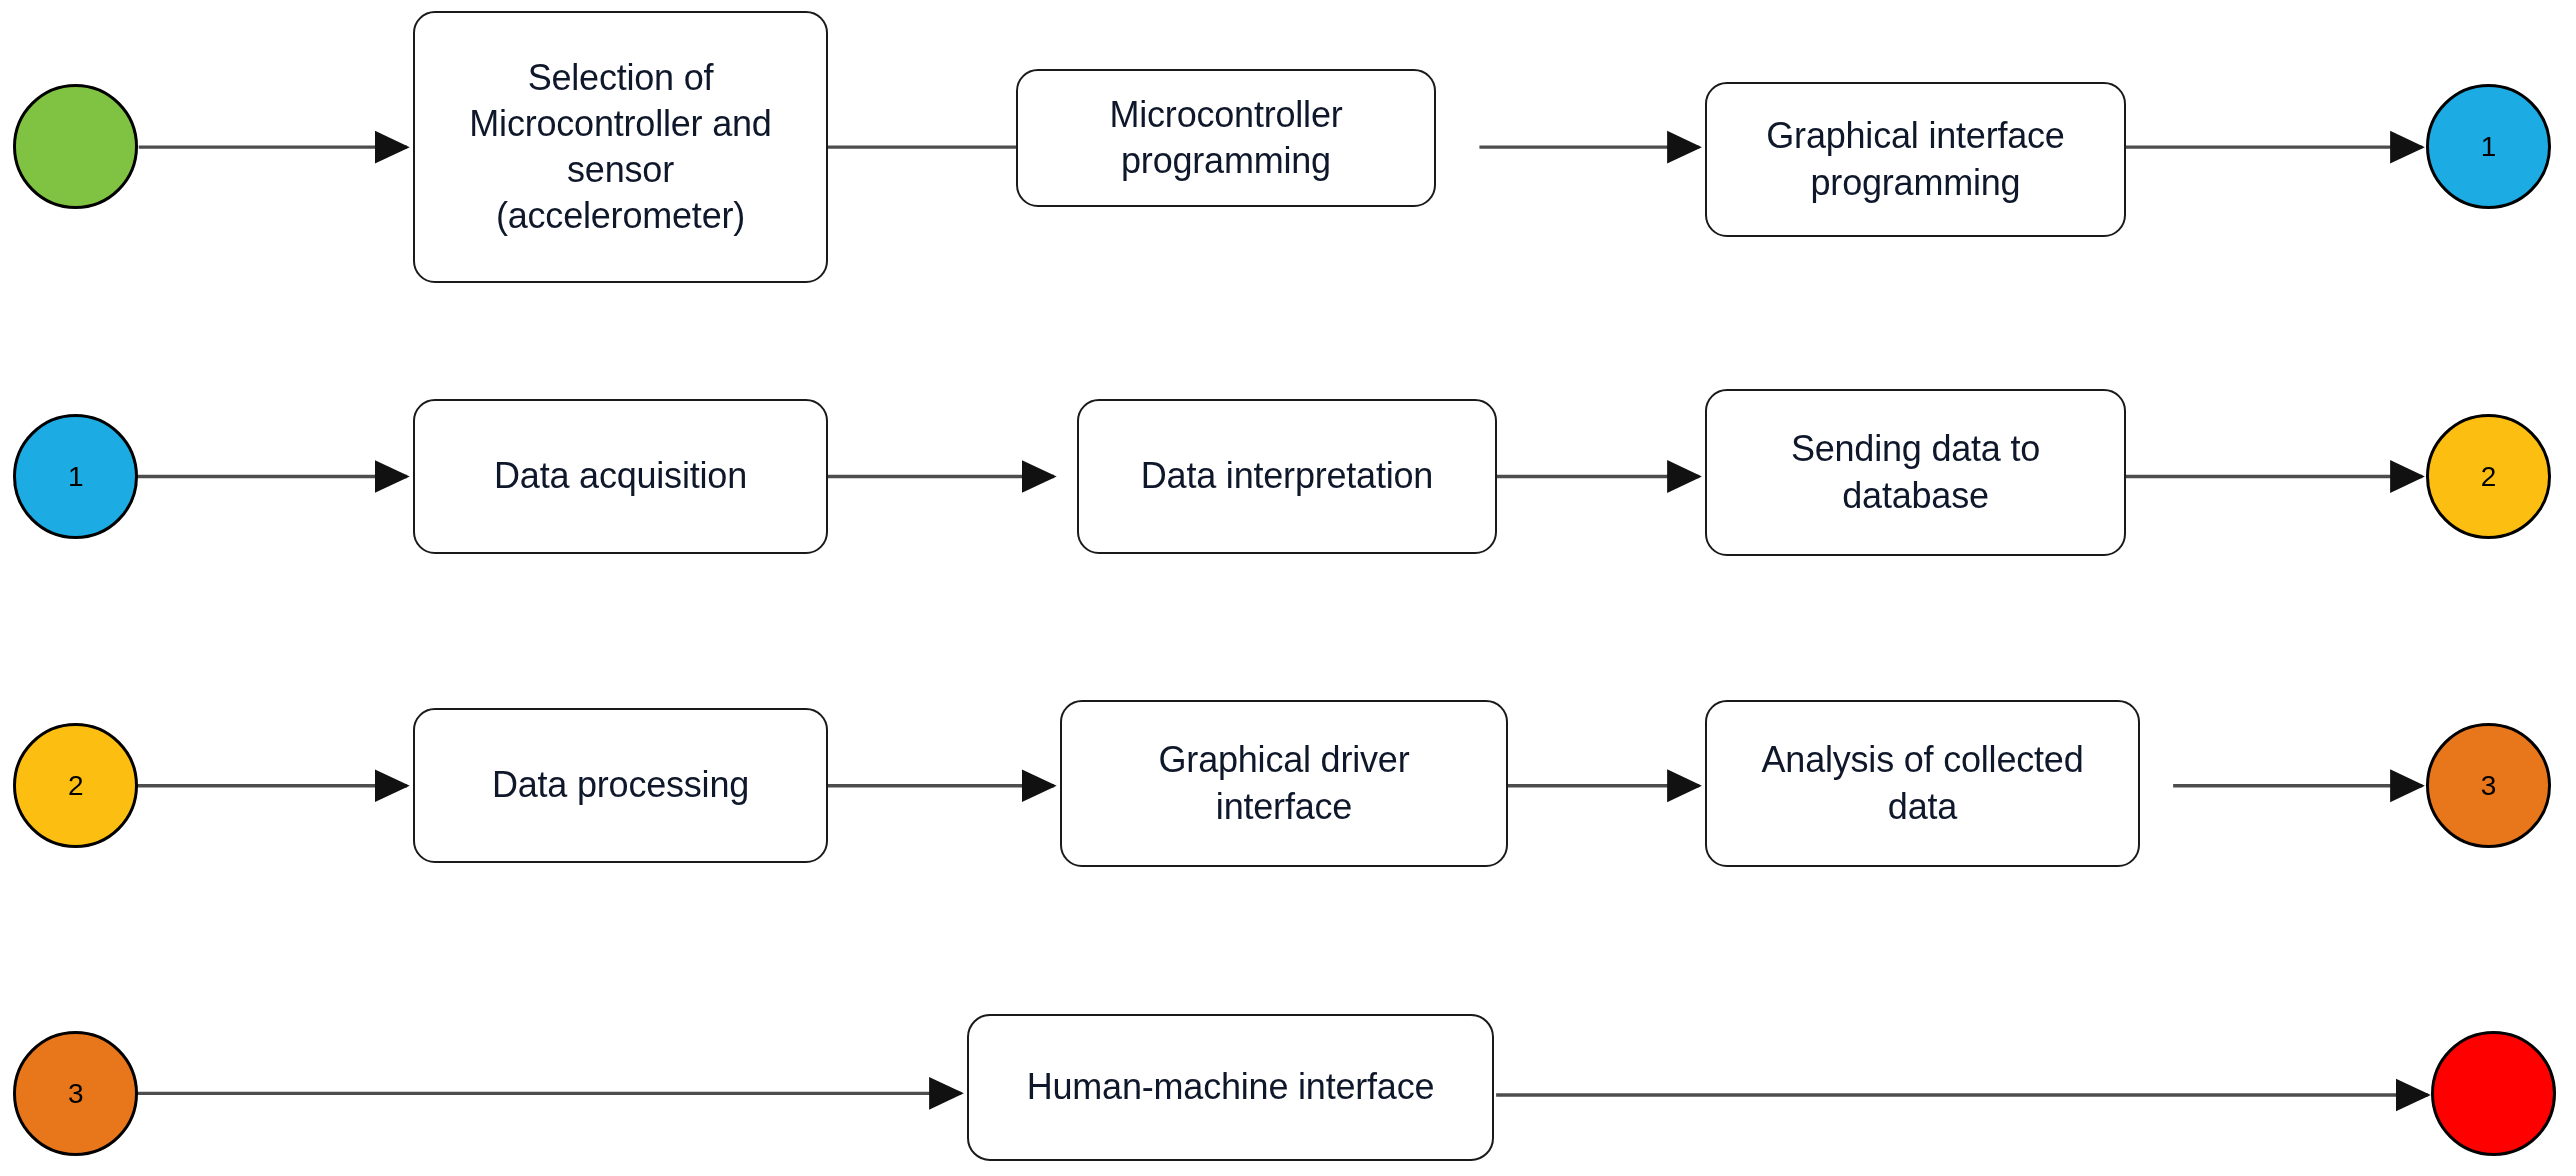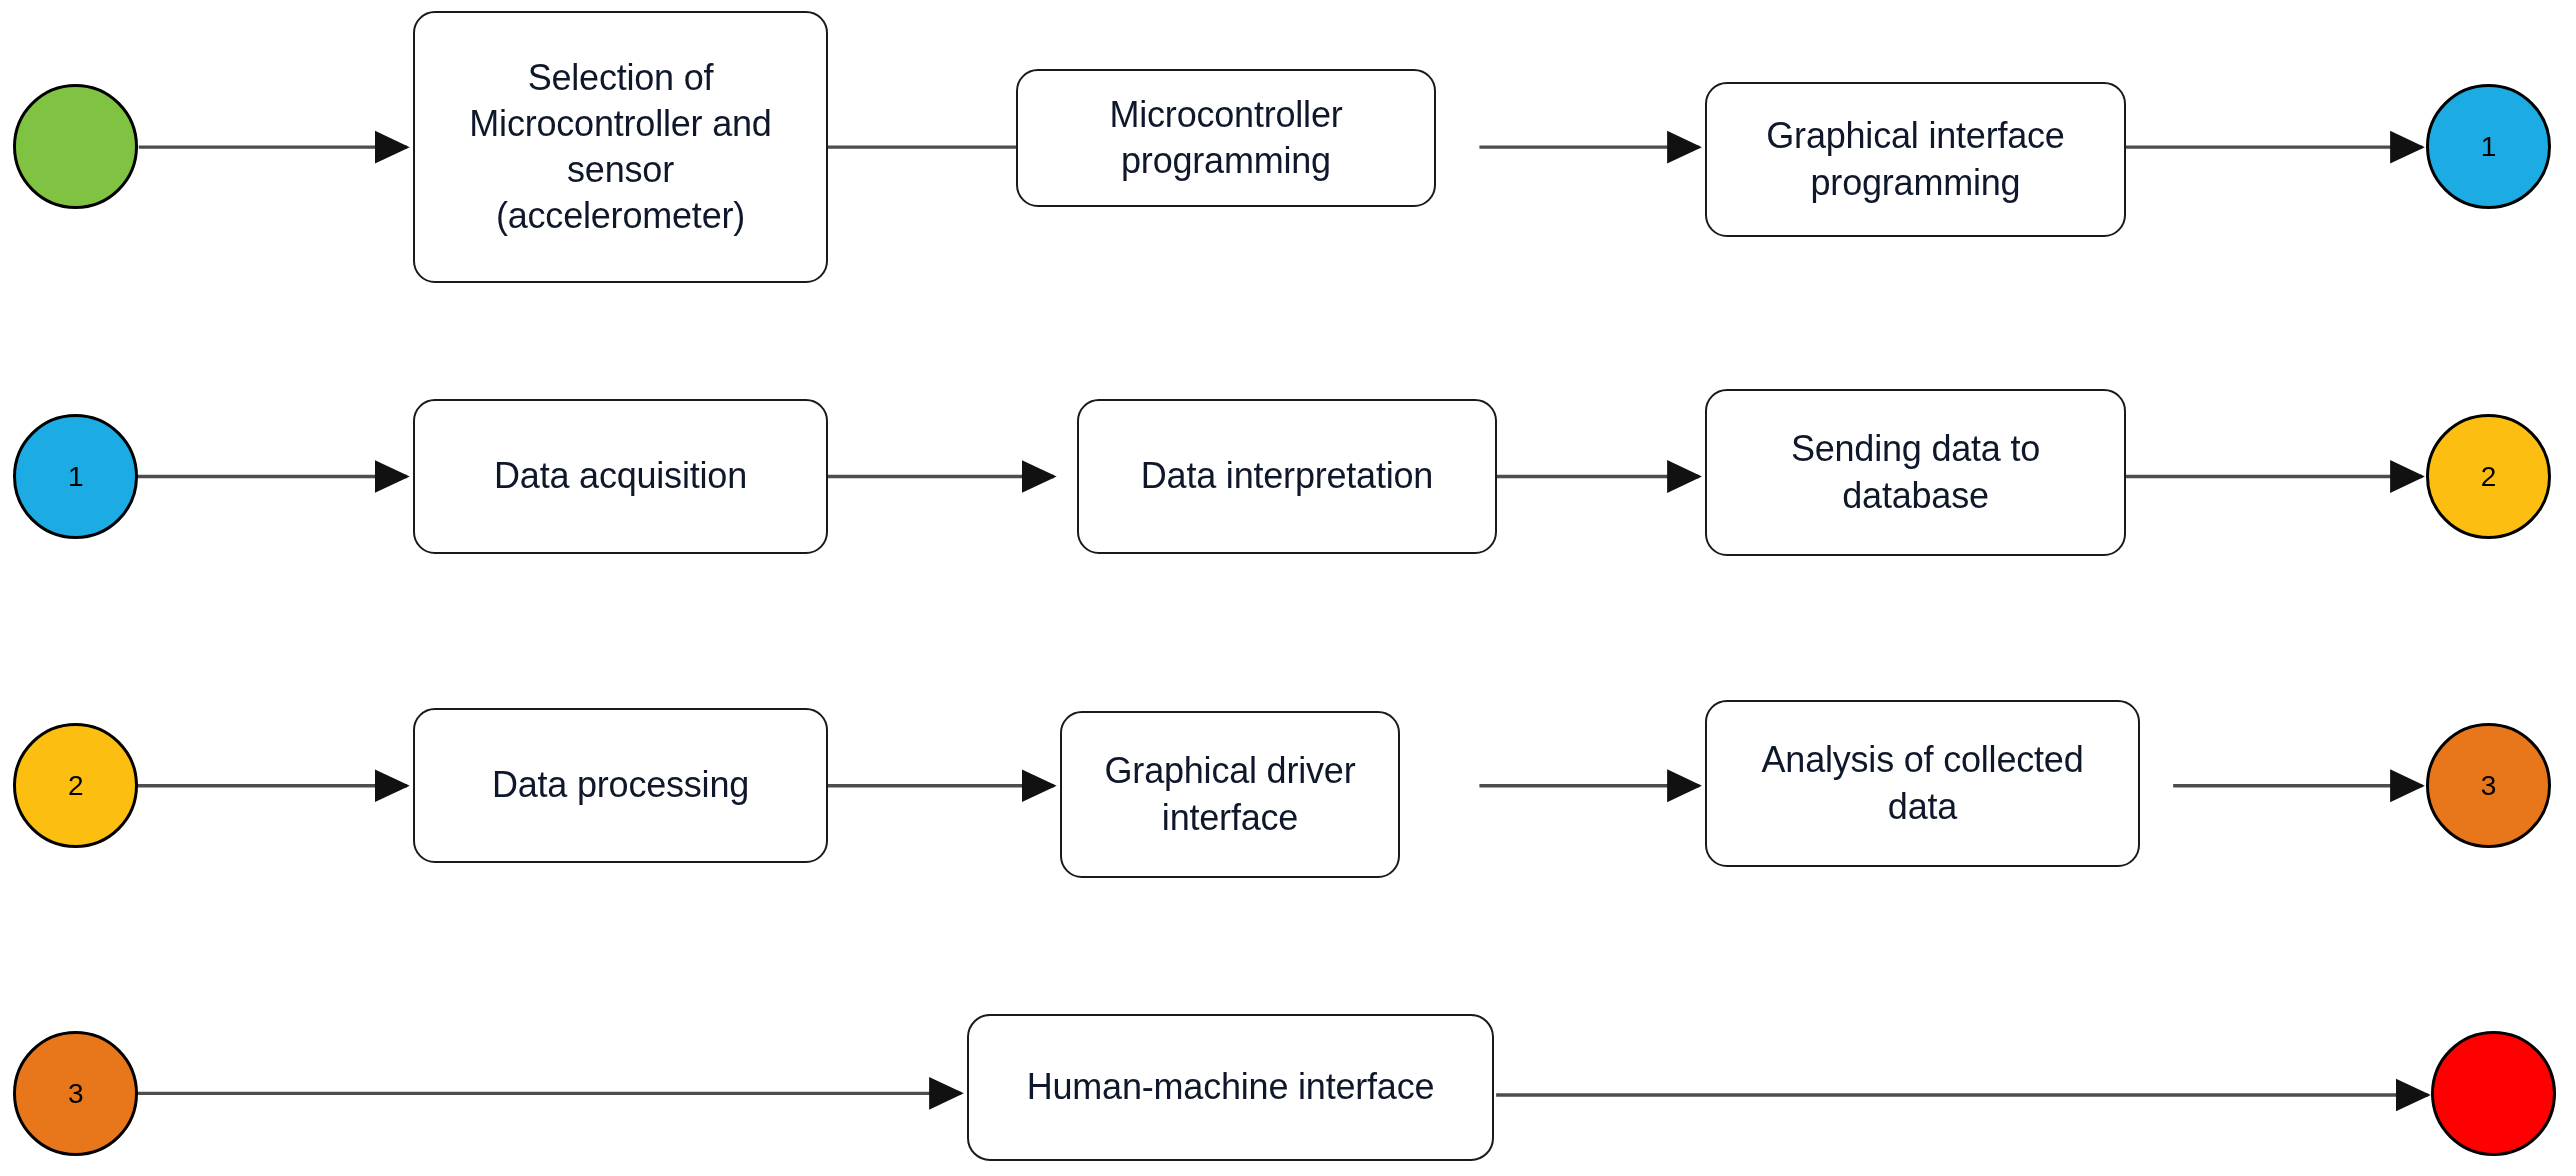--- a/index.html
+++ b/index.html
@@ -140,21 +140,21 @@
   </div>
 
   <div class="node-circle" style="left:13.4px; top:723px; width:125px; height:125px; background:#fcbf11;">
     <span>2</span>
   </div>
 
   <div class="node-box" style="left:413px; top:708px; width:415px; height:155px;">
     <span>Data processing</span>
   </div>
 
-  <div class="node-box" style="left:1060px; top:700px; width:340px; height:167px;margin-top:11px;">
+  <div class="node-box" style="left:1060px; top:700px; width:448px; height:167px;">
     <span>Graphical driver
 interface</span>
   </div>
 
   <div class="node-box" style="left:1705px; top:700px; width:435px; height:167px;justify-content:center;">
     <span>Analysis of collected
 data</span>
   </div>
 
   <div class="node-circle" style="left:2426px; top:723px; width:125px; height:125px; background:#e8761b;">

